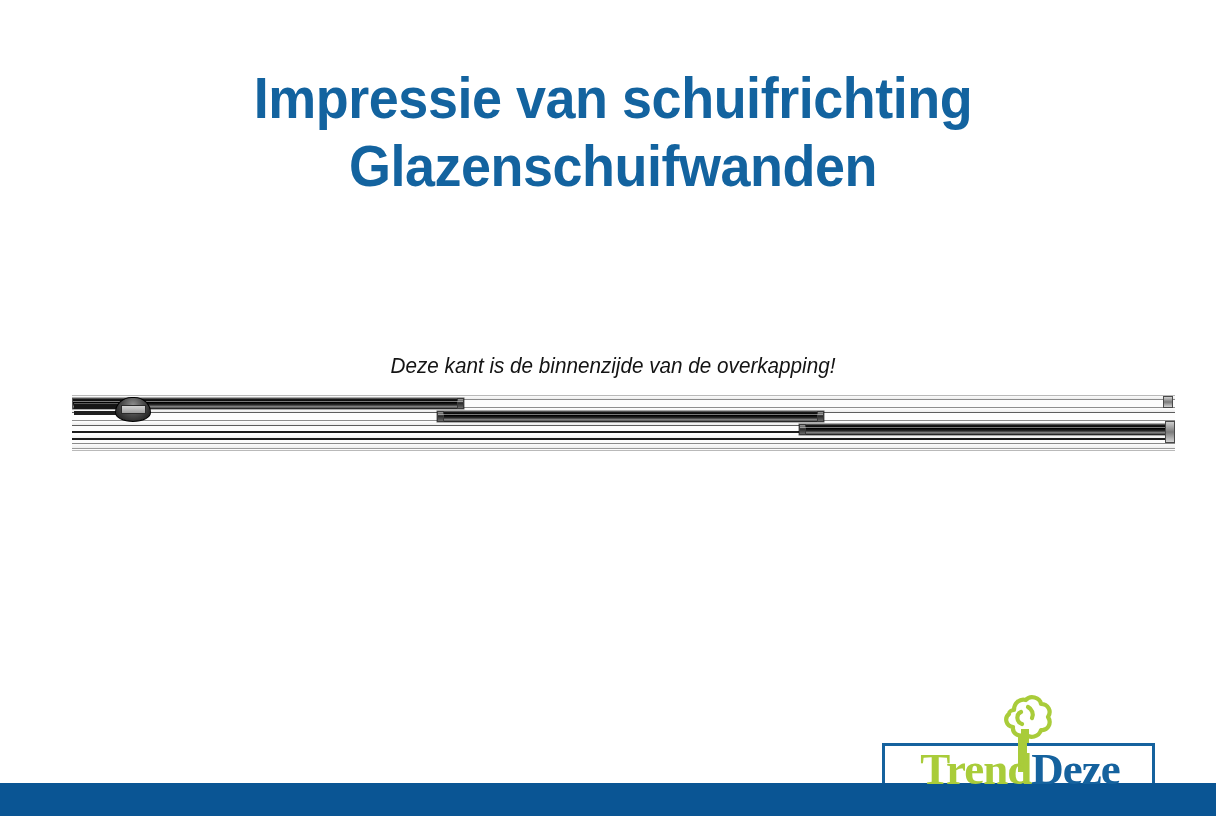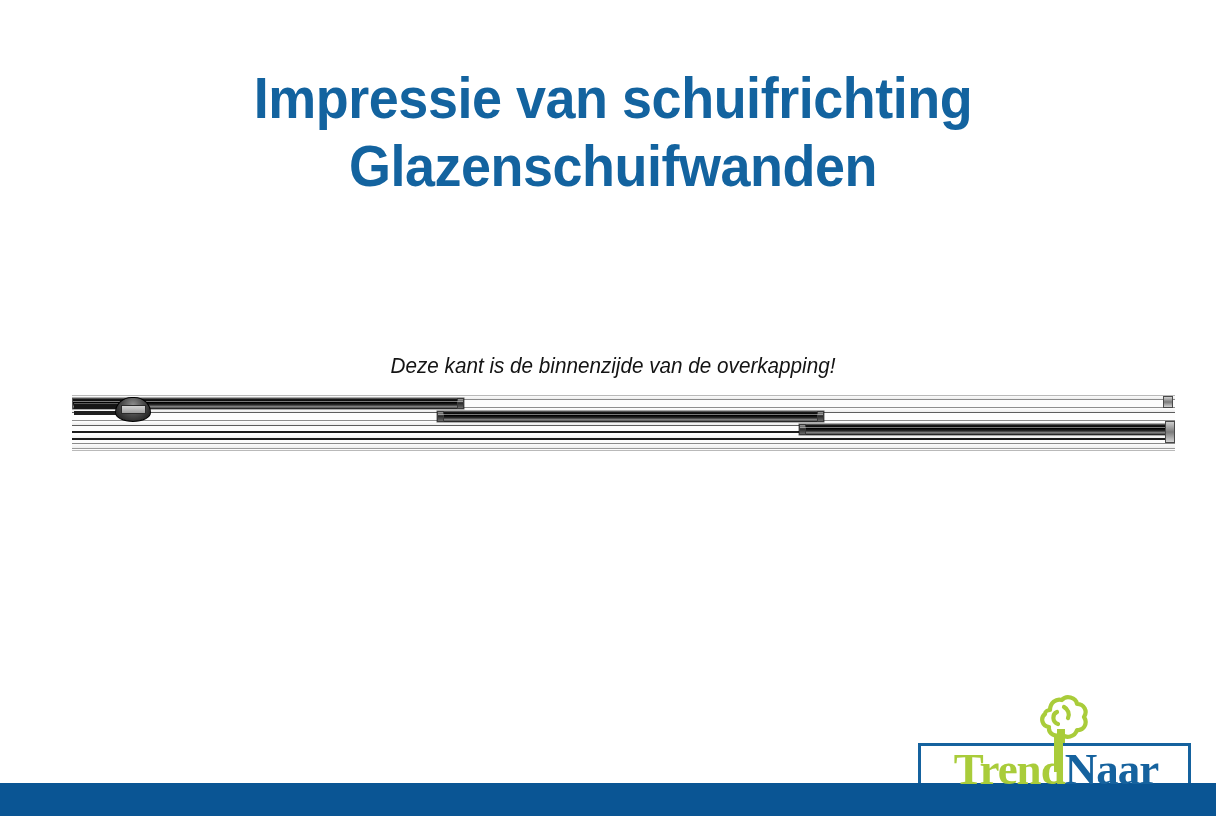--- a/index.html
+++ b/index.html
@@ -190,21 +190,21 @@
     left: 0;
     bottom: 0;
     width: 1226px;
     height: 33px;
     background: #0A5594;
   }
 
   
   .logo {
     position: absolute;
-    left: 918px;
+    left: 882px;
     top: 694px;
     width: 275px;
     height: 104px;
   }
   .logo-tree {
     position: absolute;
     left: 112px;
     top: 0;
     width: 62px;
     height: 68px;
@@ -316,19 +316,19 @@
           <path d="M27 18 C22 20, 22 28, 28 30"></path>
           <path d="M34 13 C38 15, 40 20, 38 24"></path>
         </g>
         <rect x="27" y="35" width="8" height="32" fill="#A9CC3A"></rect>
       </svg>
     </span>
     <div class="logo-trunk"></div>
     <div class="logo-box"></div>
     <div class="logo-wordmark">
       <span class="wm-green">Trend</span>
-        <span class="wm-blue">Naar</span>
+        <span class="wm-blue">Deze</span>
     </div>
   </div>
 
   <div class="bottom-bar"></div>
 
 </div>
 
 </body></html>

